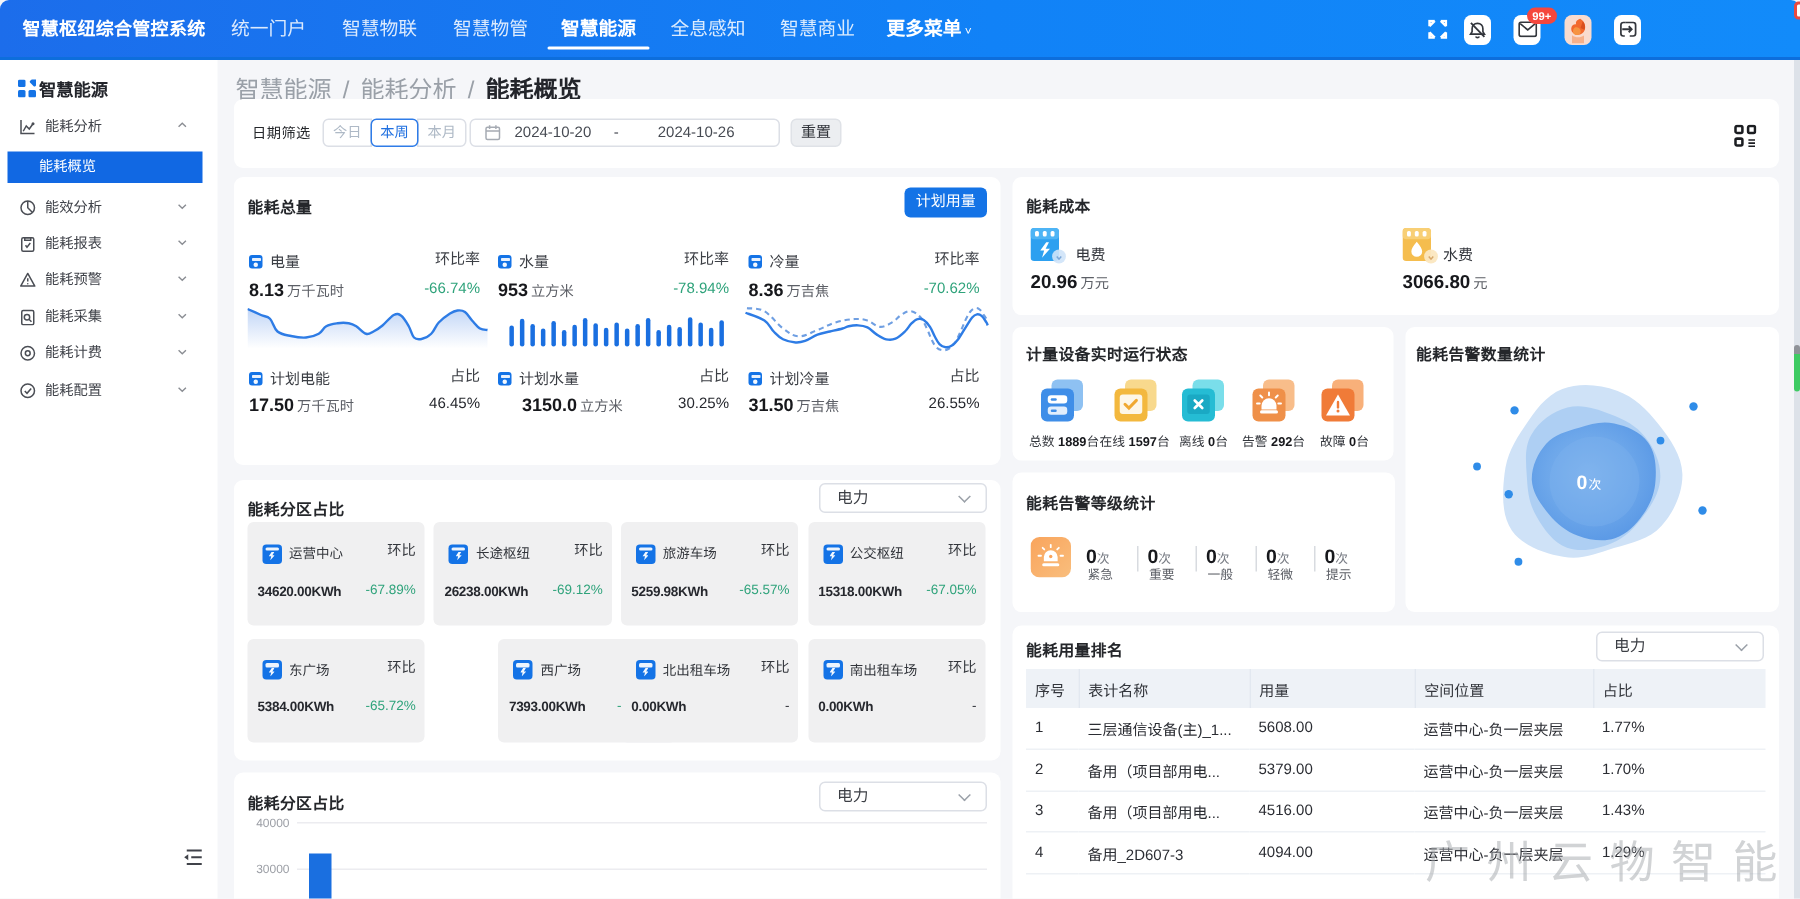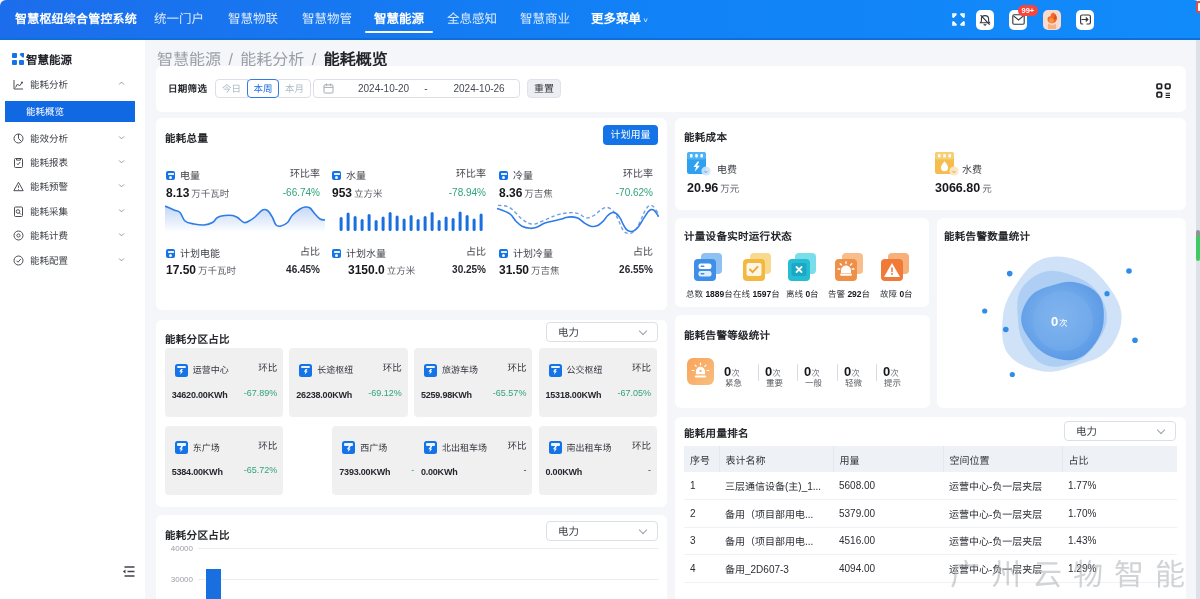--- a/index.html
+++ b/index.html
@@ -45,21 +45,21 @@
 .scol{position:absolute;top:0;width:154px;height:160px;}
 .micon{display:inline-block;width:9px;height:9px;border-radius:2px;background:#1473e6;position:relative;vertical-align:-1px;margin-right:5px;}
 .micon:before{content:"";position:absolute;left:1.5px;top:1.5px;width:6px;height:2px;background:rgba(255,255,255,.9);border-radius:.5px;}
 .micon:after{content:"";position:absolute;left:3px;top:4.5px;width:3px;height:3px;background:rgba(255,255,255,.95);border-radius:50%;}
 .srow1{position:absolute;left:0;right:0;height:12px;line-height:12px;}
 .slab{font-size:10px;color:#3c3f45;}
 .srt{float:right;font-size:10px;color:#3c3f45;}
 .sval{position:absolute;left:0;right:0;height:14px;line-height:14px;font-size:12px;font-weight:bold;color:#17181c;}
 .sunit{font-size:9.5px;font-weight:normal;color:#5c5f66;margin-left:2px;}
 .sgreen{float:right;font-size:10px;color:#2fa37b;font-weight:normal;}
-.spct{float:right;font-size:10px;color:#26282e;font-weight:bold;}
+.spct{float:right;font-size:10px;color:#26282e;font-weight:normal;}
 
 .tile{position:absolute;width:118.5px;height:69px;background:#f0f0f1;border-radius:4px;text-decoration:underline;}
 .tile .r1{position:absolute;left:10px;right:6px;top:13px;height:14px;line-height:14px;}
 .tile .r2{position:absolute;left:7px;right:6px;top:38.5px;height:12px;line-height:12px;}
 .ticon{display:inline-block;width:13px;height:13px;border-radius:2.5px;background:#1473e6;position:relative;vertical-align:-3.5px;margin-right:5px;}
 .ticon:before{content:"";position:absolute;left:2px;top:2px;width:9px;height:2.5px;background:rgba(255,255,255,.92);border-radius:1px;}
 .ticon i{position:absolute;left:4.5px;top:5px;width:4px;height:6px;background:rgba(255,255,255,.95);clip-path:polygon(55% 0,100% 0,60% 45%,100% 45%,25% 100%,40% 55%,0 55%);}
 .tname{font-size:9px;color:#33363c;}
 .thb{float:right;font-size:9.5px;color:#33363c;}
 .tval{font-size:9px;font-weight:bold;color:#26282e;letter-spacing:-.2px;}
@@ -222,26 +222,26 @@
     </svg>
 </div>
 
 <div id="sb-track"></div>
 <div id="sb-cap"></div>
 <div id="sb-thumb"></div>
 
 <div id="bc">智慧能源 <span style="margin:0 3px;">/</span> 能耗分析 <span style="margin:0 3px;">/</span> <b>能耗概览</b></div>
 
 <div class="card" id="filter" style="left:156px;top:66px;width:1030px;height:46px;">
-  <div style="position:absolute;left:12px;top:15px;font-size:9.5px;font-weight:bold;color:#25272b;letter-spacing:.3px;">日期筛选</div>
+  <div style="position:absolute;left:12px;top:15px;font-size:9.5px;font-weight:normal;color:#25272b;letter-spacing:.3px;">日期筛选</div>
 </div>
 <div class="fbtn" style="left:215px;width:33px;border-radius:4px 0 0 4px;">今日</div>
 <div class="fbtn on" style="left:247px;width:32px;">本周</div>
 <div class="fbtn" style="left:278px;width:33px;border-radius:0 4px 4px 0;">本月</div>
-<div id="datebox"><span style="margin-left:44px;">2024-10-20</span><span style="margin:0 26px 0 15px;">-</span><span>2024-10-26</span></div>
+<div id="datebox"><span style="margin-left:29px;">2024-10-20</span><span style="margin:0 26px 0 15px;">-</span><span>2024-10-26</span></div>
 <svg style="position:absolute;left:323px;top:83px;" width="11" height="11" viewBox="0 0 11 11" fill="none" stroke="#a6abb3" stroke-width="1">
     <rect x="1" y="1.8" width="9" height="8.2" rx="1"></rect>
     <path d="M1 4.4H10M3.4 .5V3M7.6 .5V3"></path>
   </svg>
 <div id="resetbtn">重置</div>
 <svg id="gridicon" width="15" height="15" viewBox="0 0 15 15" fill="none" stroke="#1c1e22" stroke-width="1.7">
     <rect x="1" y="1" width="4.6" height="4.6" rx="1"></rect>
     <rect x="9.4" y="1" width="4.6" height="4.6" rx="1"></rect>
     <rect x="1" y="9.4" width="4.6" height="4.6" rx="1"></rect>
     <path d="M9.6 10.3h4.4M9.6 12.4h4.4M9.6 14.5h4.4" stroke-width="1.1"></path>

